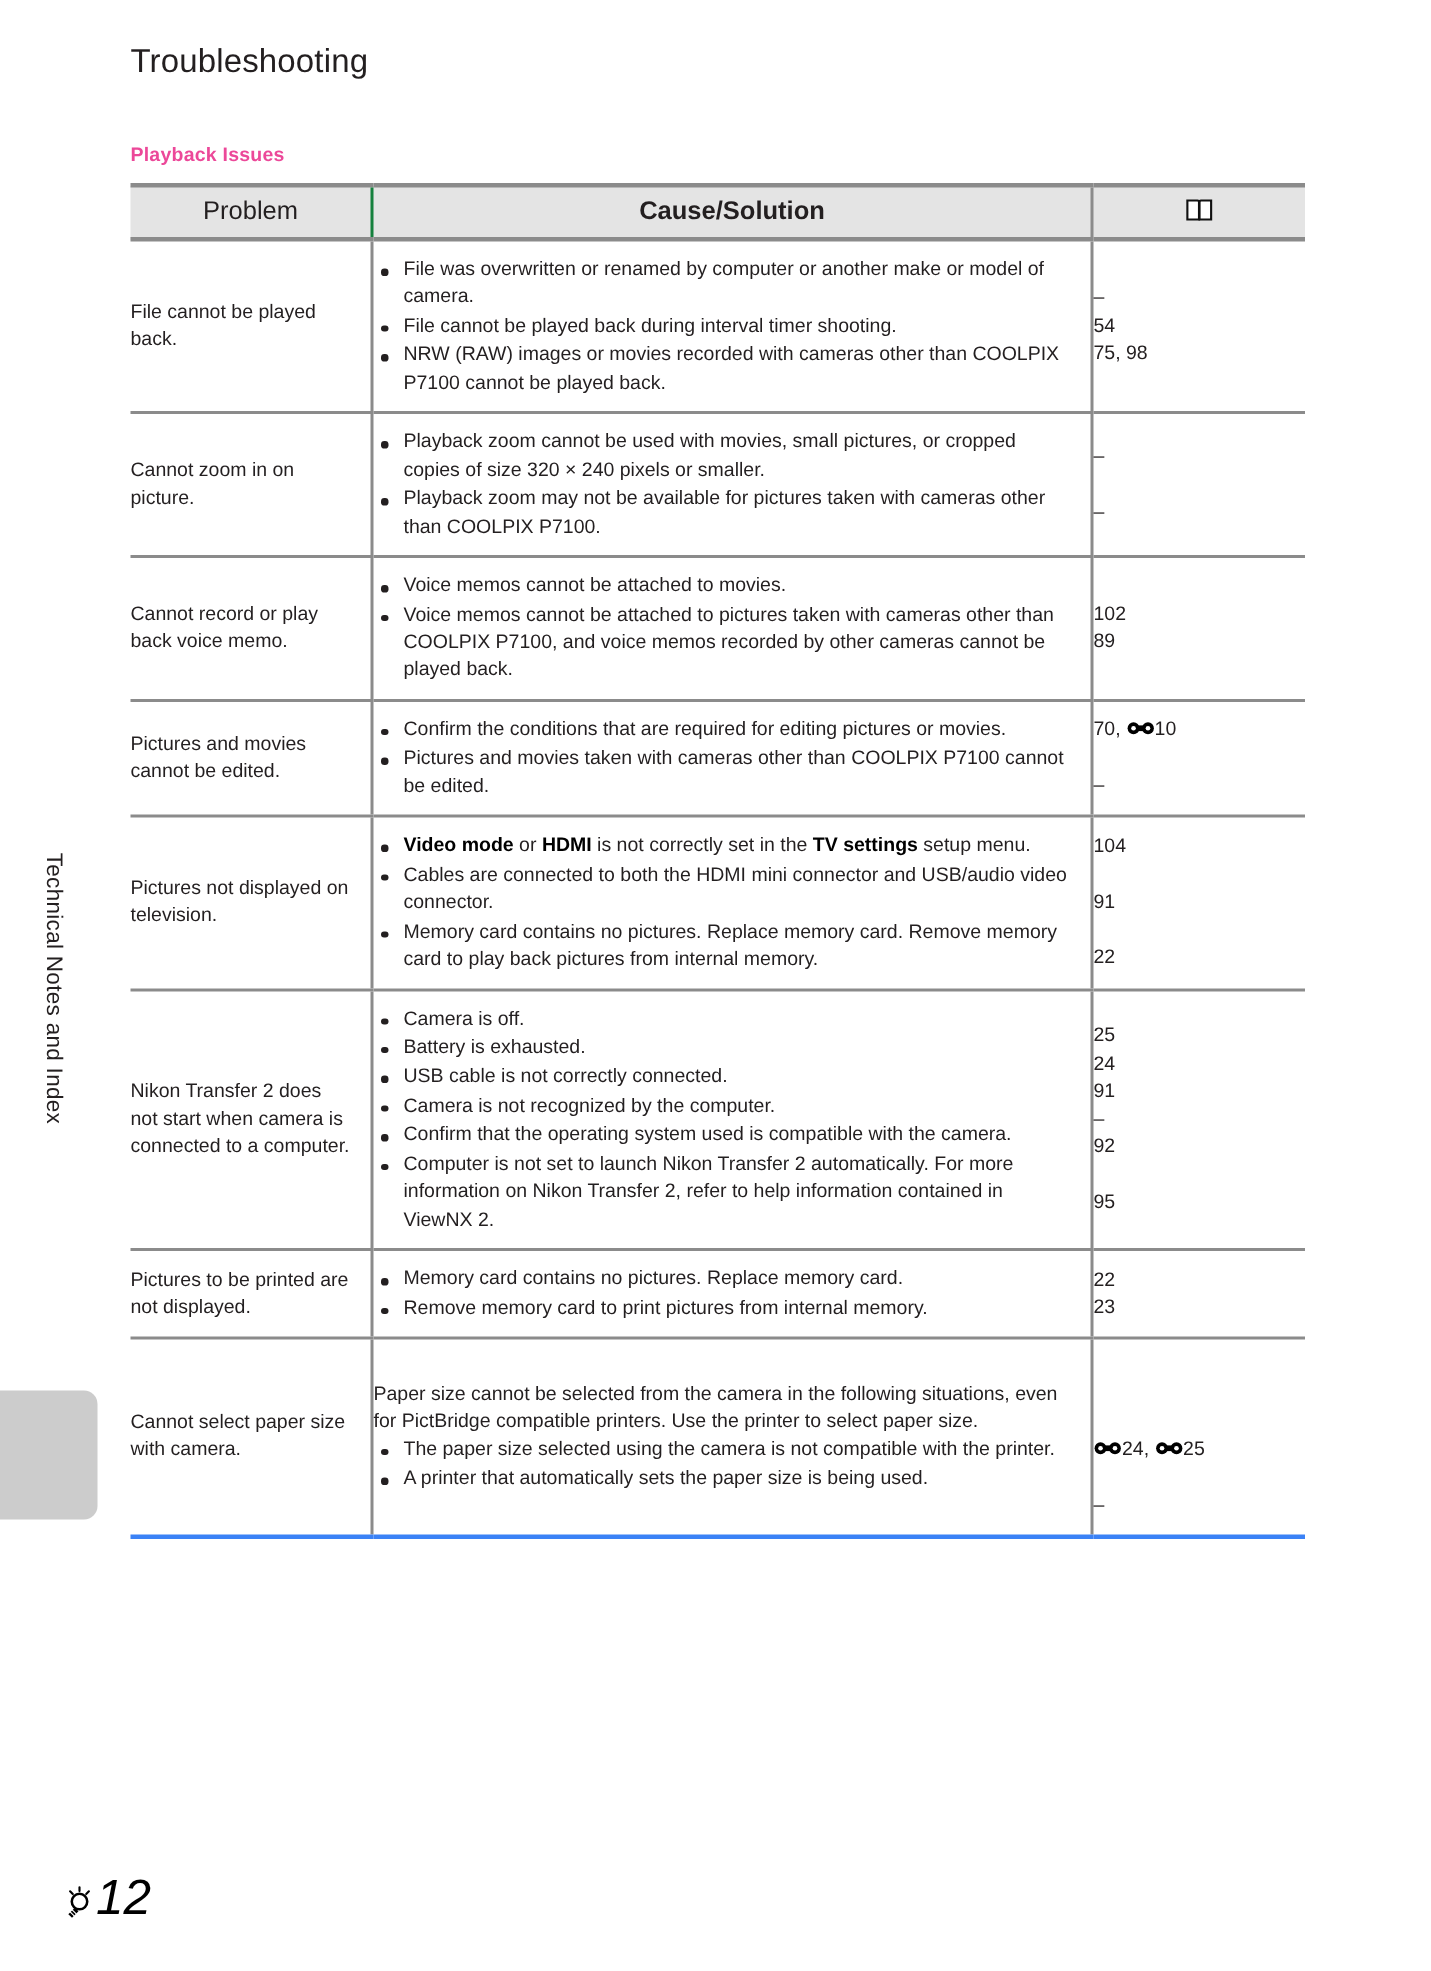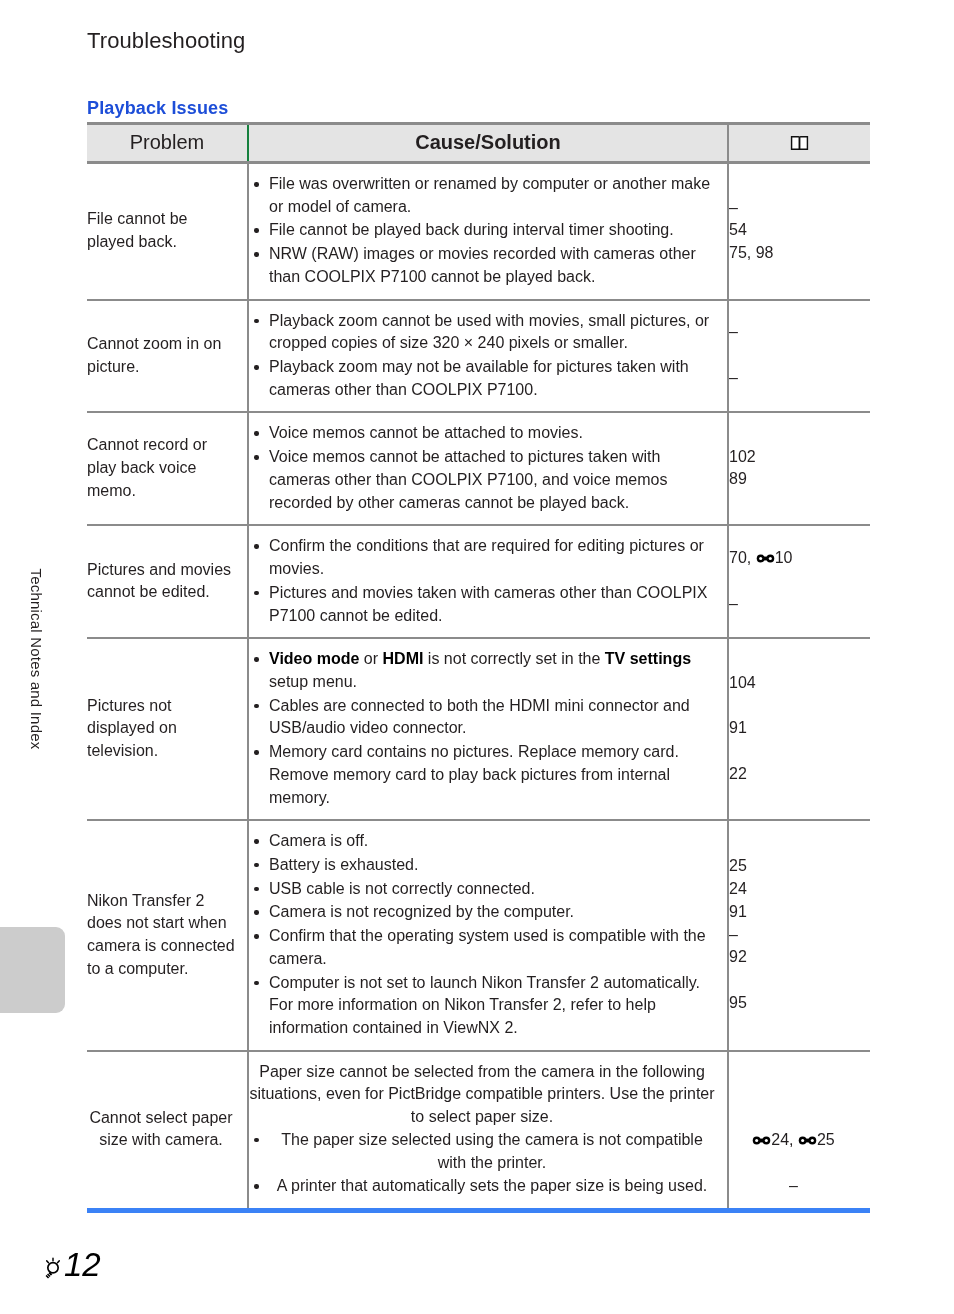--- a/index.html
+++ b/index.html
@@ -24,24 +24,24 @@
     font-size: 22px;
     letter-spacing: 0.1px;
     color: #231f20;
   }
 
   
   .section-title {
     position: absolute;
     left: 87px;
     top: 86px;
-    font-size: 18px;
+    font-size: 13px;
     font-weight: bold;
     letter-spacing: 0.15px;
-    color: #1d4ed8;
+    color: #ec4899;
   }
 
   
   .side-tab-label {
     position: absolute;
     left: -84px;
     top: 680px;
     width: 240px;
     text-align: left;
     transform: rotate(90deg);
@@ -72,37 +72,37 @@
   }
   .tbl col.c-problem { width: 161px; }
   .tbl col.c-cause   { width: 480px; }
   .tbl col.c-ref     { width: 142px; }
 
   .tbl thead th {
     background: #e4e4e4;
     border-top: 3px solid #8b8b8b;
     border-bottom: 3px solid #8b8b8b;
     font-weight: normal;
-    font-size: 20px;
+    font-size: 17px;
     padding: 6px 0 7px 0;
     text-align: center;
     color: #231f20;
   }
   .tbl thead th.cause-h { border-left: 2px solid #15803d; font-weight: bold; }
   .tbl thead th.ref-h   { border-left: 2px solid #8b8b8b; }
 
   .tbl tbody td {
     border-bottom: 2px solid #8b8b8b;
     vertical-align: middle;
-    font-size: 16px;
+    font-size: 13px;
     line-height: 1.42;
     color: #231f20;
     padding: 9px 12px 10px 0;
   }
-  .tbl tbody tr:last-child td { border-bottom: 5px solid #3b82f6; text-align: center; }
+  .tbl tbody tr:last-child td { border-bottom: 3px solid #3b82f6; }
 
   td.problem {
     padding-left: 5px;
     padding-right: 6px;
   }
   td.cause {
     border-left: 2px solid #8b8b8b;
     padding-left: 9px;
     padding-right: 6px;
     vertical-align: middle;
@@ -312,20 +312,33 @@
           <div class="ref-line">25</div>
           <div class="ref-line">24</div>
           <div class="ref-line">91</div>
           <div class="ref-line">–</div>
           <div class="ref-line">92</div>
           <div class="ref-spacer"></div>
           <div class="ref-line">95</div>
         </td>
       </tr>
       <tr>
+        <td class="problem">Pictures to be printed are not displayed.</td>
+        <td class="cause">
+          <ul class="bullets">
+            <li>Memory card contains no pictures. Replace memory card.</li>
+            <li>Remove memory card to print pictures from internal memory.</li>
+          </ul>
+        </td>
+        <td class="ref">
+          <div class="ref-line">22</div>
+          <div class="ref-line">23</div>
+        </td>
+      </tr>
+      <tr>
         <td class="problem">Cannot select paper size with camera.</td>
         <td class="cause">
           <p class="lead">Paper size cannot be selected from the camera in the following situations, even for PictBridge compatible printers. Use the printer to select paper size.</p>
           <ul class="bullets">
             <li>The paper size selected using the camera is not compatible with the printer.</li>
             <li>A printer that automatically sets the paper size is being used.</li>
           </ul>
         </td>
         <td class="ref">
           <div class="ref-spacer"></div>

